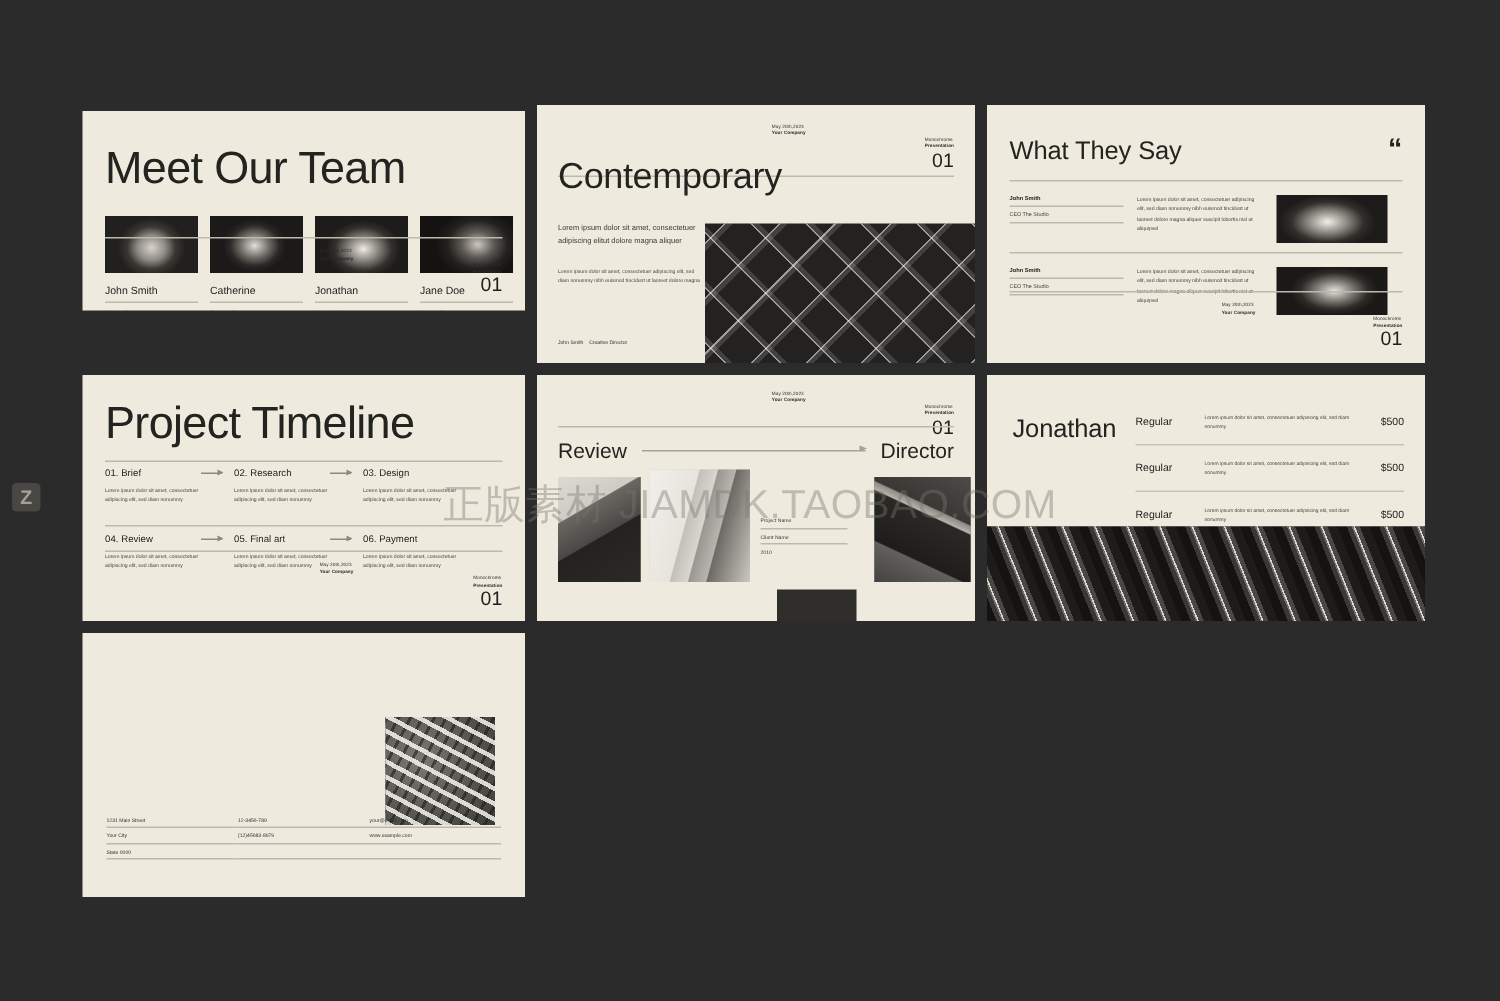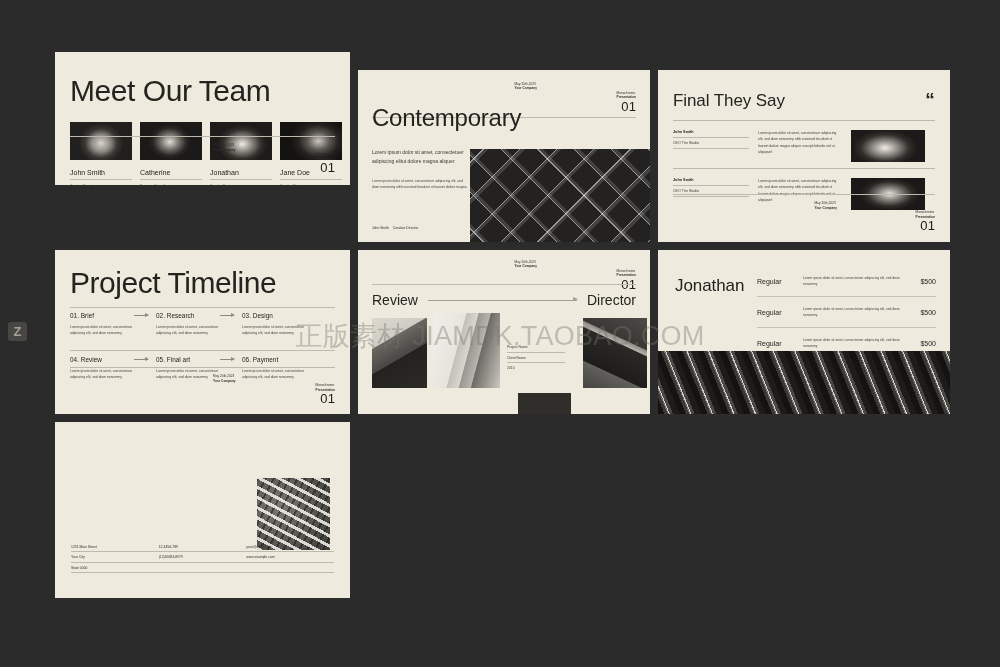--- a/index.html
+++ b/index.html
@@ -111,21 +111,21 @@
   }
   .wm-badge {
     position:absolute; left: 8px; top: 322px;
     width: 19px; height: 19px; border-radius: 3px;
     background: rgba(120,118,110,.38);
     color: rgba(238,234,222,.55);
     font-size: 13px; font-weight: 700; text-align:center; line-height: 19px;
   }
 
   
-  #s1 { left: 55px; top: 52px; width: 295px; height: 133px; }
+  #s1 { left: 55px; top: 74px; width: 295px; height: 133px; }
   #s1 .t { position: absolute; left: 15px; top: 24px; }
   #s1 .grid { position: absolute; left: 15px; top: 70px; width: 265px; display: flex; gap: 8px; }
   #s1 .cell { width: 62px; }
   #s1 .cell .ph { width: 62px; height: 38px; }
   #s1 .cell .nm { margin-top: 9px; font-size: 7px; color: #23231f; }
   #s1 .cell .ln { margin-top: 3px; height: 1px; background: #bdb9ac; }
   #s1 .cell .rl { margin-top: 3.5px; font-size: 3.3px; color: #4a4a42; }
   #s1 .foot { position: absolute; left: 15px; right: 15px; bottom: 11px; }
   #s1 .foot .rule { margin-bottom: 6px; }
 
@@ -283,21 +283,21 @@
     <div class="cred">
       <span>John Smith</span>
       &nbsp;&nbsp;
       <span>Creative Director</span>
     </div>
 
     <div class="img chevrons"></div>
   </div>
 
   <div class="slide" id="s3">
-    <div class="title-md t">Final They Say</div>
+    <div class="title-md t">What They Say</div>
     <div class="q">“</div>
     <div class="hr"></div>
 
     <div class="row r1">
       <div class="who">
         <div class="n">John Smith</div>
         <div class="l1"></div>
         <div class="r">CEO The Studio</div>
         <div class="l2"></div>
       </div>

